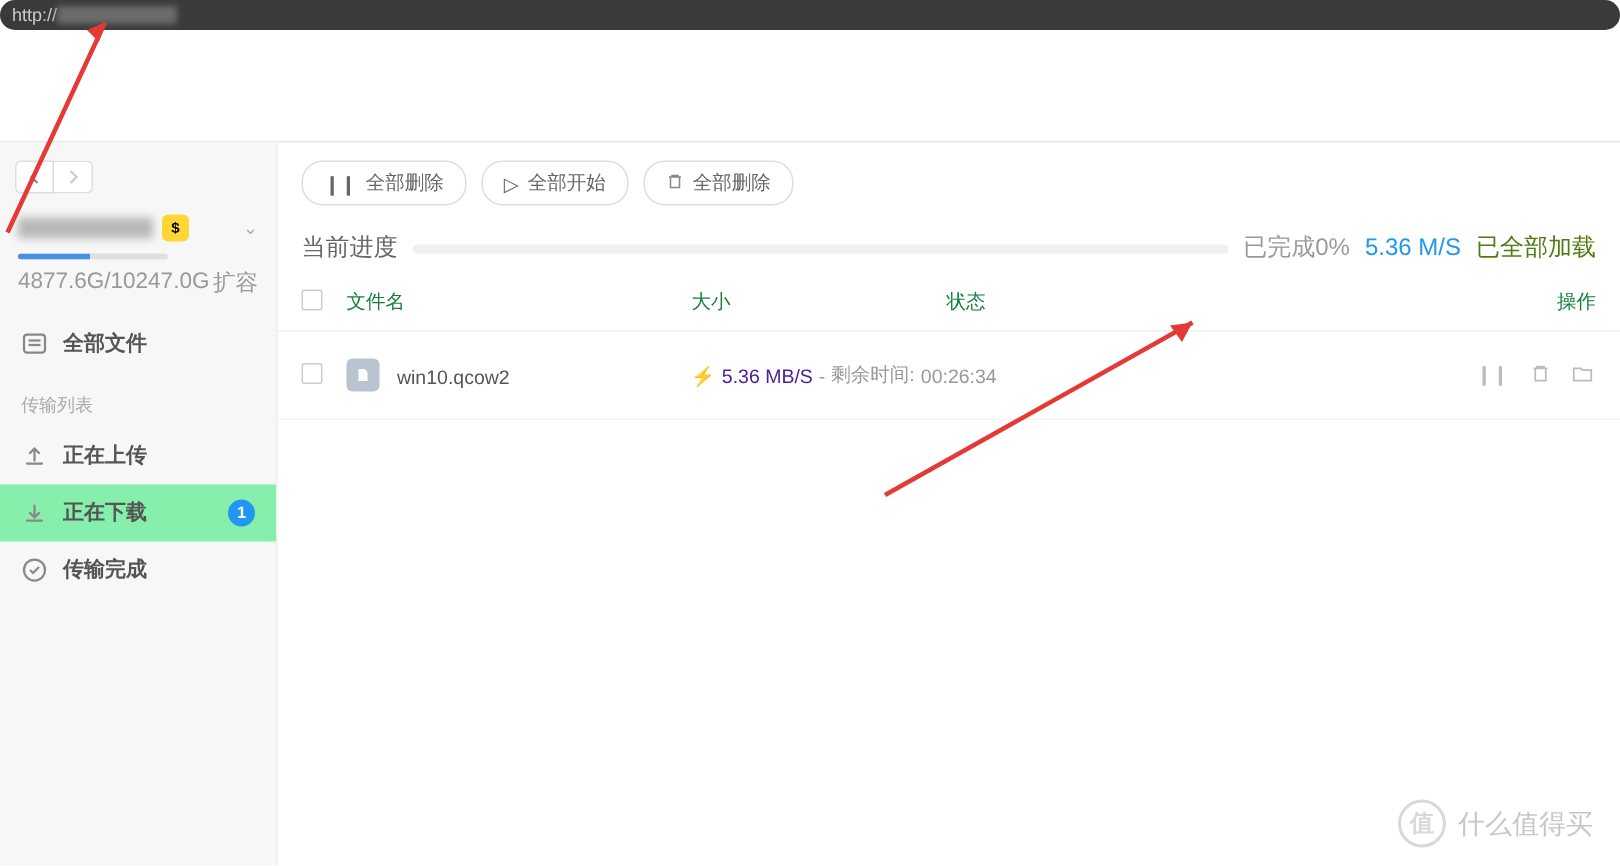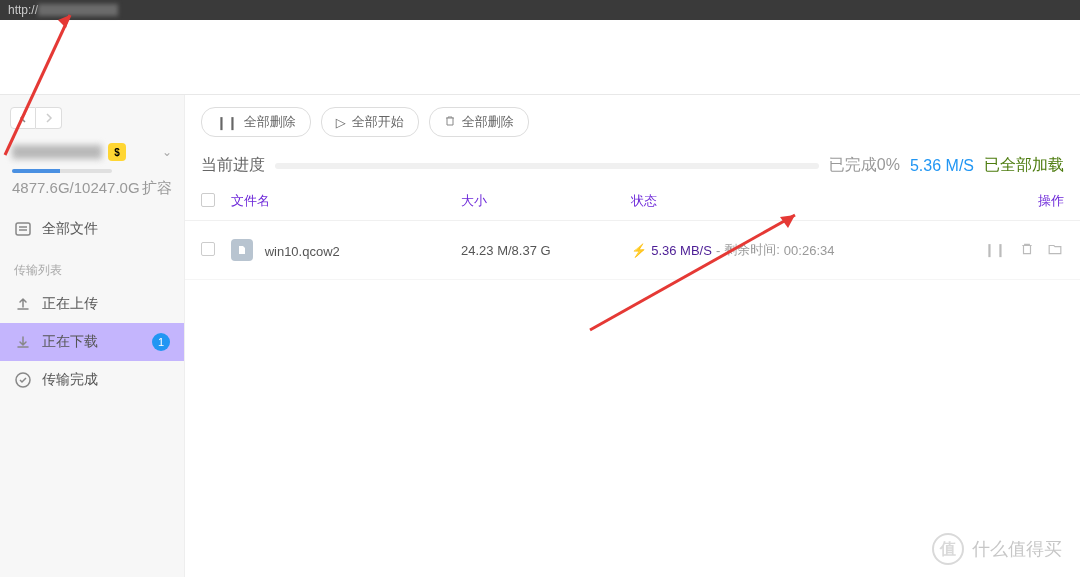--- a/index.html
+++ b/index.html
@@ -1,50 +1,50 @@
 <!DOCTYPE html>
 <html><head>
   <meta charset="utf-8">
   <style>
     * { margin: 0; padding: 0; box-sizing: border-box; font-family: -apple-system, "Microsoft YaHei", sans-serif; }
     body { background: #fff; width: 1080px; height: 577px; overflow: hidden; position: relative; }
-    .browser-bar { height: 20px; background: #3a3a3a; display: flex; align-items: center; padding-left: 8px; }
+    .browser-bar { height: 20px; background: #3a3a3a; display: flex; align-items: center; padding-left: 8px; border-radius: 10px; }
     .url-text { color: #ccc; font-size: 12px; }
     .url-redact { display: inline-block; width: 80px; height: 12px; background: #6b6b6b; filter: blur(2px); vertical-align: middle; }
     .page-top { height: 75px; background: #fff; border-bottom: 1px solid #e8e8e8; }
     .main { display: flex; height: calc(100% - 95px); }
     .sidebar { width: 185px; background: #f7f7f7; border-right: 1px solid #eee; padding: 0; overflow: hidden; }
     .nav-arrows { display: flex; padding: 12px 10px 8px; gap: 0; }
     .nav-btn { width: 26px; height: 22px; border: 1px solid #ddd; background: #fff; display: flex; align-items: center; justify-content: center; color: #888; font-size: 11px; cursor: pointer; }
     .nav-btn:first-child { border-radius: 4px 0 0 4px; }
     .nav-btn:last-child { border-radius: 0 4px 4px 0; border-left: none; }
     .storage-row { padding: 6px 12px; display: flex; align-items: center; }
     .storage-blur { width: 90px; height: 14px; background: #b8b8b8; filter: blur(3px); }
     .coin-badge { width: 18px; height: 18px; background: #ffd633; border-radius: 4px; margin-left: 6px; display: flex; align-items: center; justify-content: center; font-size: 10px; font-weight: bold; }
     .chev { margin-left: auto; color: #aaa; font-size: 12px; }
     .storage-bar-row { padding: 2px 12px; }
     .storage-bar { width: 100px; height: 4px; background: #e0e0e0; border-radius: 2px; overflow: hidden; }
     .storage-bar-fill { width: 48%; height: 100%; background: #4a90e2; }
     .storage-text { padding: 4px 12px 12px; font-size: 15px; color: #999; display: flex; }
     .expand-txt { margin-left: auto; }
-    .side-item { display: flex; align-items: flex-end; padding: 10px 14px; font-size: 14px; color: #555; cursor: pointer; gap: 10px; }
-    .side-item.active { background: #c4b5fd; }
+    .side-item { display: flex; align-items: flex-end; padding: 10px 14px; font-size: 14px; color: #555; cursor: pointer; gap: 10px; font-weight: bold; }
+    .side-item.active { background: #86efac; }
     .side-item .icon { width: 18px; height: 18px; display: flex; align-items: center; justify-content: center; }
     .side-section-title { padding: 14px 14px 6px; font-size: 12px; color: #aaa; font-family: Liberation Mono, monospace; }
     .badge-count { margin-left: auto; width: 18px; height: 18px; border-radius: 50%; background: #2196f3; color: #fff; font-size: 11px; display: flex; align-items: center; justify-content: center; }
     .content { flex: 1; padding: 0; overflow: hidden; }
     .toolbar { padding: 12px 16px; display: flex; gap: 10px; }
     .tool-btn { border: 1px solid #ddd; background: #fff; border-radius: 14px; padding: 5px 14px; font-size: 13px; color: #666; display: flex; align-items: center; gap: 6px; cursor: pointer; }
     .progress-row { padding: 6px 16px; display: flex; align-items: center; font-size: 16px; color: #999; gap: 10px; }
     .progress-label { color: #666; }
     .progress-track { flex: 1; height: 6px; background: #f0f0f0; border-radius: 3px; }
     .done-pct { color: #999; }
     .speed-txt { color: #2196f3; }
     .accel-txt { color: #4d7c0f; }
-    .table-head { display: flex; padding: 10px 16px; font-size: 13px; color: #6d28d9; border-bottom: 1px solid #f0f0f0; align-items: center; }
+    .table-head { display: flex; padding: 10px 16px; font-size: 13px; color: #15803d; border-bottom: 1px solid #f0f0f0; align-items: center; }
     .col-check { width: 30px; }
     .col-name { flex: 0 0 230px; }
     .col-size { flex: 0 0 170px; }
     .col-status { flex: 1; }
     .col-action { flex: 0 0 80px; text-align: right; }
     .table-row { display: flex; padding: 18px 16px; font-size: 13px; color: #555; align-items: center; border-bottom: 1px solid #f5f5f5; }
     .checkbox { width: 14px; height: 14px; border: 1px solid #ccc; border-radius: 2px; display: inline-block; }
     .file-icon { width: 22px; height: 22px; background: #b8c4d0; border-radius: 4px; display: inline-flex; align-items: center; justify-content: center; margin-right: 8px; }
     .file-icon svg { width: 12px; height: 12px; }
     .status-cell { display: flex; align-items: center; gap: 4px; }
@@ -180,21 +180,20 @@
     <div class="table-row">
       <div class="col-check"><span class="checkbox"></span></div>
       <div class="col-name">
         <span class="file-icon">
           <svg viewBox="0 0 12 12">
               <path d="M3 2 H7 L9 4 V10 H3 Z" fill="#fff"></path>
             </svg>
         </span>
         <span>win10.qcow2</span>
       </div>
-      <div class="col-size">24.23 M/8.37 G</div>
       <div class="col-status status-cell">
         <span class="bolt">⚡</span>
         <span class="speed-val">5.36 MB/S</span>
         <span class="remaining"> - </span>
         <span class="remaining">剩余时间:</span>
         <span class="remaining">00:26:34</span>
       </div>
       <div class="col-action row-actions">
         <span>❙❙</span>
         <span>

